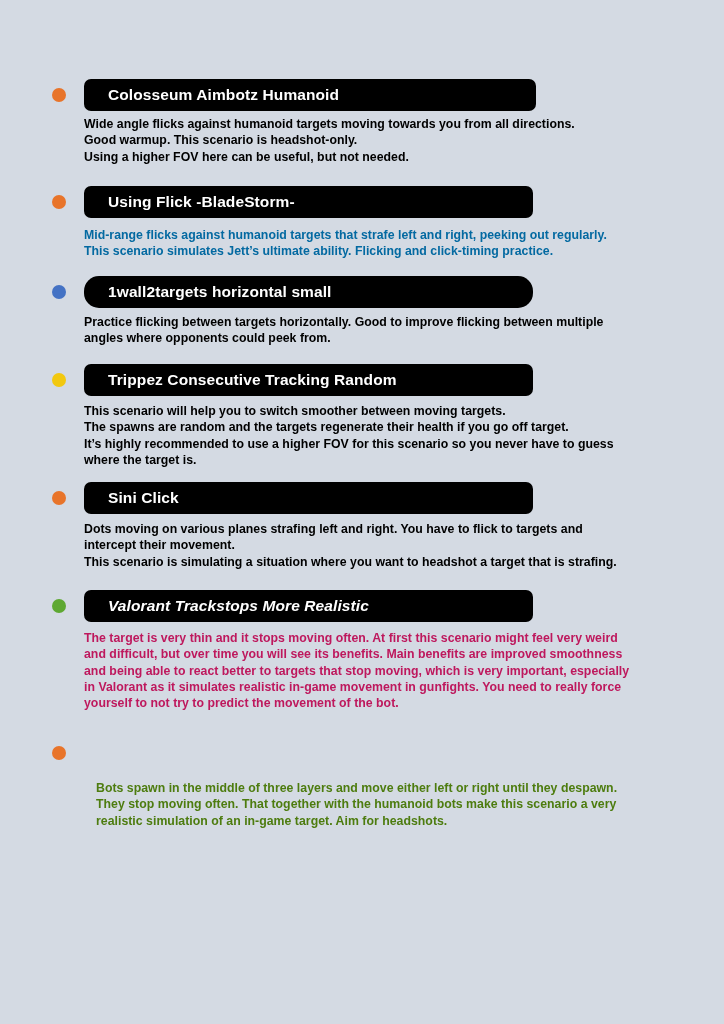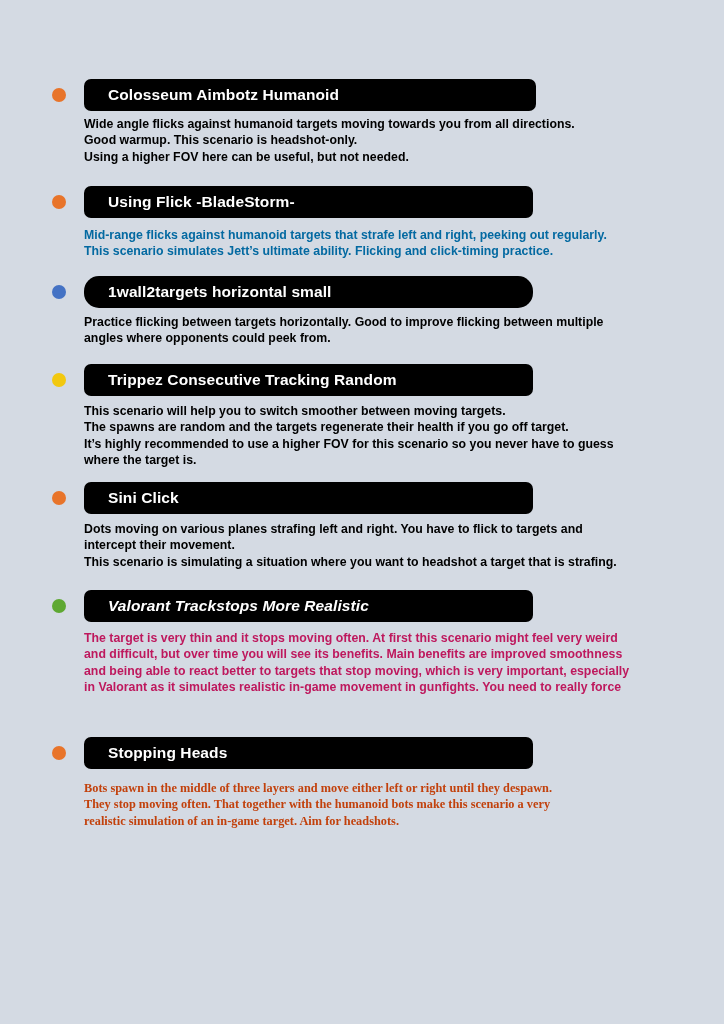--- a/index.html
+++ b/index.html
@@ -157,28 +157,26 @@
         <span class="status-dot" style="background: rgb(94, 168, 50);"></span>
         <div class="title-bar" style="width: 449px; background: rgb(0, 0, 0);">
           <span class="title-text" style="color: rgb(255, 255, 255);">Valorant Trackstops More Realistic</span>
         </div>
       </div>
       <div class="scenario-desc" style="position: absolute; left: 0px; top: 630px; color: #be185d;">
         <span class="desc-line">The target is very thin and it stops moving often. At first this scenario might feel very weird</span>
         <span class="desc-line">and difficult, but over time you will see its benefits. Main benefits are improved smoothness</span>
         <span class="desc-line">and being able to react better to targets that stop moving, which is very important, especially</span>
         <span class="desc-line">in Valorant as it simulates realistic in-game movement in gunfights. You need to really force</span>
+        <span class="desc-line">yourself to not try to predict the movement of the bot.</span>
       </div>
     </div>
     <div class="scenario">
       <div class="scenario-header" style="position: absolute; left: 0px; top: 737px; width: 724px;">
         <span class="status-dot" style="background: rgb(232, 116, 42);"></span>
-        <div class="title-bar" style="width: 449px; background: rgb(0, 0, 0);">
-          <span class="title-text" style="color: rgb(255, 255, 255);">Stopping Heads</span>
-        </div>
       </div>
-      <div class="scenario-desc" style="position: absolute; left: 0px; top: 780px; color: #c2410c; font-family: Liberation Serif, serif;">
+      <div class="scenario-desc" style="position: absolute; left: 12px; top: 780px; color: #4d7c0f;">
         <span class="desc-line">Bots spawn in the middle of three layers and move either left or right until they despawn.</span>
         <span class="desc-line">They stop moving often. That together with the humanoid bots make this scenario a very</span>
         <span class="desc-line">realistic simulation of an in-game target. Aim for headshots.</span>
       </div>
     </div>
   </div>
 
 </body></html>

